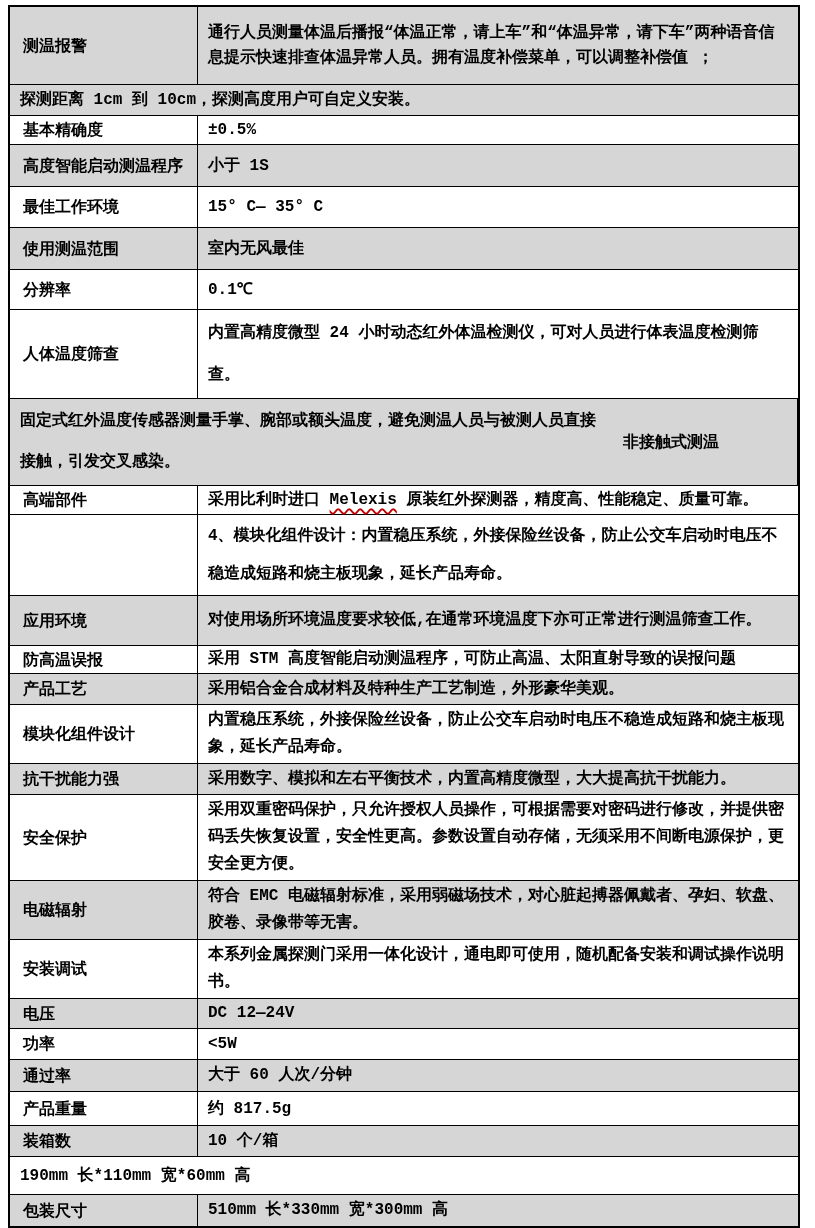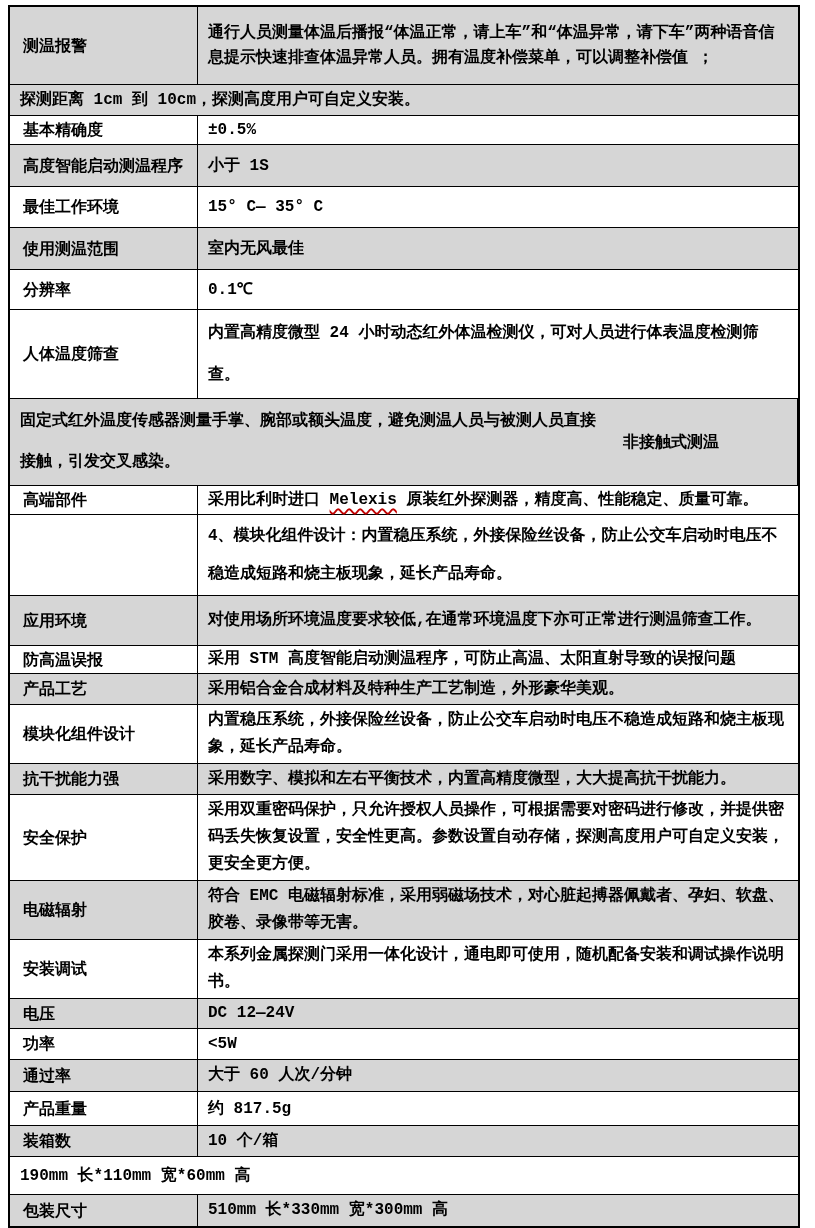--- a/index.html
+++ b/index.html
@@ -209,21 +209,21 @@
       <div class="cell value-cell">
           <span>采用数字、模拟和左右平衡技术，内置高精度微型，大大提高抗干扰能力。</span>
         </div>
     </div>
 
     <div class="row" style="--h:81px; --lh:27px">
       <div class="cell label-cell" style="--lh:24px">
           <span>安全保护</span>
         </div>
       <div class="cell value-cell">
-          <span>采用双重密码保护，只允许授权人员操作，可根据需要对密码进行修改，并提供密码丢失恢复设置，安全性更高。参数设置自动存储，探测高度用户可自定义安装，更安全更方便。</span>
+          <span>采用双重密码保护，只允许授权人员操作，可根据需要对密码进行修改，并提供密码丢失恢复设置，安全性更高。参数设置自动存储，无须采用不间断电源保护，更安全更方便。</span>
         </div>
     </div>
 
     <div class="row shaded" style="--h:56px; --lh:27px">
       <div class="cell label-cell" style="--lh:24px">
           <span>电磁辐射</span>
         </div>
       <div class="cell value-cell">
           <span>符合 EMC 电磁辐射标准，采用弱磁场技术，对心脏起搏器佩戴者、孕妇、软盘、胶卷、录像带等无害。</span>
         </div>

